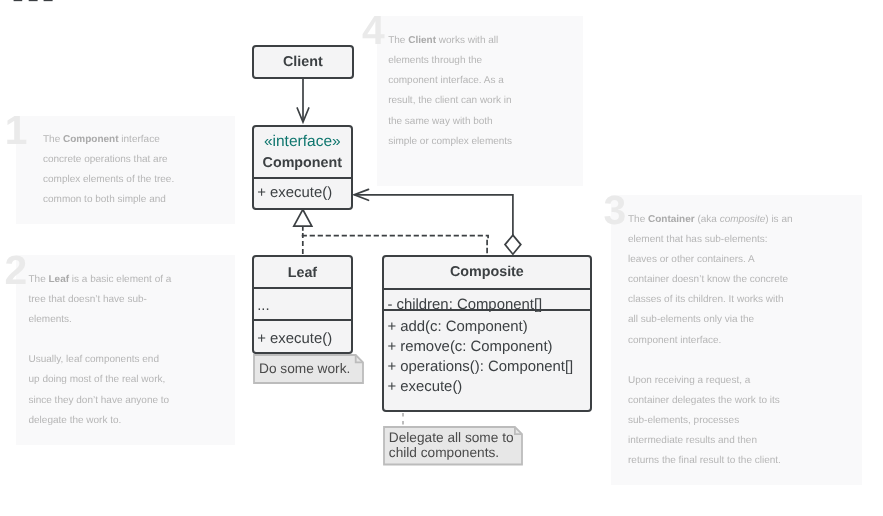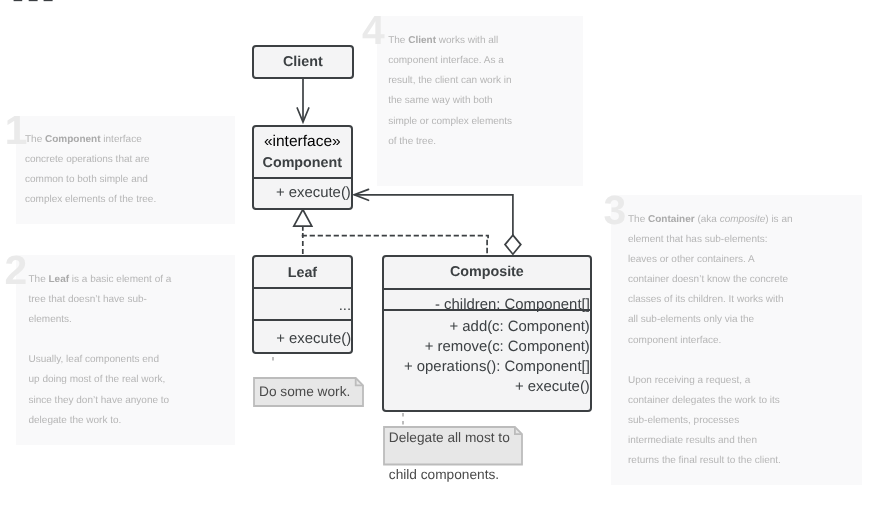--- a/index.html
+++ b/index.html
@@ -16,23 +16,23 @@
   .pnum{position:absolute;font-size:40.8px;font-weight:700;color:#eaeaea;line-height:1;letter-spacing:-0.5px;}
   .ptext{position:absolute;font-size:10px;line-height:20.1px;color:#b6b6b6;font-weight:400;white-space:pre;}
   .ptext .ln{display:block;height:20.1px;}
   .ptext .sp{display:block;height:20.1px;}
   .ptext b{font-weight:700;color:#aaaaaa;}
   .ptext i{font-style:italic;}
 
   
   .uml{position:absolute;border:2.2px solid #3c4043;border-radius:4px;background:#f4f4f5;box-sizing:border-box;overflow:hidden;}
   .uml .sec{box-sizing:border-box;position:relative;}
-  .uml .sec.div{border-top:2.2px solid #3c4043;text-align:right;}
+  .uml .sec.div{border-top:2.2px solid #3c4043;}
   .uml .title{font-weight:700;font-size:14.3px;color:#3c4043;text-align:center;white-space:pre;}
-  .uml .stereo{font-weight:400;font-size:15.5px;color:#000000;text-align:center;white-space:pre;}
+  .uml .stereo{font-weight:400;font-size:15.5px;color:#0f766e;text-align:center;white-space:pre;}
   .uml .row{font-size:14.9px;color:#3c4043;padding-left:3.4px;white-space:pre;}
 
   
   .note{position:absolute;background:transparent;box-sizing:border-box;
         font-size:13.7px;color:#4a4a4a;}
   .note .nbody{position:absolute;left:0;top:0;right:0;bottom:0;}
   .note .ntxt{position:absolute;left:6px;white-space:pre;}
 
   svg.lines{position:absolute;left:0;top:0;width:883px;height:516px;overflow:visible;pointer-events:none;}
 </style>
@@ -42,33 +42,33 @@
 <div id="stage">
 
   <svg class="croptitle" viewBox="0 0 80 4" width="80" height="4">
       <rect x="13.6" y="0" width="8.6" height="1.15" fill="#3b3e42"></rect>
       <rect x="28.7" y="0" width="8.9" height="1.15" fill="#3b3e42"></rect>
       <rect x="43.6" y="0" width="9" height="1.15" fill="#3b3e42"></rect>
     </svg>
 
   <div class="panel" style="left:16.2px;top:116.2px;width:218.5px;height:107.6px;"></div>
   <div class="pnum" style="left:4.8px;top:110.0px;">1</div>
-  <div class="ptext" style="left:25px;top:130px;"><span class="ln">The <b>Component</b> interface</span><span class="ln">concrete operations that are</span><span class="ln">common to both simple and</span><span class="ln">complex elements of the tree.</span></div>
+  <div class="ptext" style="left:43px;top:130px;"><span class="ln">The <b>Component</b> interface</span><span class="ln">concrete operations that are</span><span class="ln">complex elements of the tree.</span><span class="ln">common to both simple and</span></div>
 
   <div class="panel" style="left:16.2px;top:255.3px;width:218.5px;height:189.4px;"></div>
   <div class="pnum" style="left:4.5px;top:250.3px;">2</div>
   <div class="ptext" style="left:28.5px;top:270px;"><span class="ln">The <b>Leaf</b> is a basic element of a</span><span class="ln">tree that doesn’t have sub-</span><span class="ln">elements.</span><span class="sp"></span><span class="ln">Usually, leaf components end</span><span class="ln">up doing most of the real work,</span><span class="ln">since they don’t have anyone to</span><span class="ln">delegate the work to.</span></div>
 
   <div class="panel" style="left:611.3px;top:194.8px;width:250.5px;height:290px;"></div>
   <div class="pnum" style="left:603.5px;top:190.3px;">3</div>
   <div class="ptext" style="left:628px;top:210px;"><span class="ln">The <b>Container</b> (aka <i>composite</i>) is an</span><span class="ln">element that has sub-elements:</span><span class="ln">leaves or other containers. A</span><span class="ln">container doesn’t know the concrete</span><span class="ln">classes of its children. It works with</span><span class="ln">all sub-elements only via the</span><span class="ln">component interface.</span><span class="sp"></span><span class="ln">Upon receiving a request, a</span><span class="ln">container delegates the work to its</span><span class="ln">sub-elements, processes</span><span class="ln">intermediate results and then</span><span class="ln">returns the final result to the client.</span></div>
 
   <div class="panel" style="left:376.8px;top:15.6px;width:206px;height:170.2px;"></div>
   <div class="pnum" style="left:362px;top:10.0px;">4</div>
-  <div class="ptext" style="left:388.2px;top:31.2px;"><span class="ln">The <b>Client</b> works with all</span><span class="ln">component interface. As a</span><span class="ln">result, the client can work in</span><span class="ln">the same way with both</span><span class="ln">simple or complex elements</span><span class="ln">of the tree.</span></div>
+  <div class="ptext" style="left:388.2px;top:31.2px;"><span class="ln">The <b>Client</b> works with all</span><span class="ln">elements through the</span><span class="ln">component interface. As a</span><span class="ln">result, the client can work in</span><span class="ln">the same way with both</span><span class="ln">simple or complex elements</span></div>
 
   <svg class="lines" width="883" height="516" viewBox="0 0 883 516">
     <g>
       <path d="M303 79 L303 121.5" stroke="#3c4043" stroke-width="1.7" fill="none"></path>
       <path d="M297.2 108 L303 122 L308.8 108" stroke="#3c4043" stroke-width="1.7" fill="none" stroke-linecap="round" stroke-linejoin="miter"></path>
     </g>
     <g>
       <path d="M302.8 209.5 L311.8 226.2 L293.8 226.2 Z" fill="#ffffff" stroke="#3c4043" stroke-width="1.7" stroke-linejoin="miter"></path>
       <path d="M302.8 226.2 L302.8 230.8" stroke="#3c4043" stroke-width="1.7" fill="none"></path>
     </g>
@@ -118,37 +118,37 @@
   </div>
 
   <div class="uml" style="left:382px;top:254.6px;width:209.8px;height:157px;">
     <div class="sec" style="height:31.4px;">
       <div class="title" style="line-height:30px;">Composite</div>
     </div>
     <div class="sec div" style="height:21px;">
       <div class="row" style="line-height:30px;">- children: Component[]</div>
     </div>
     <div class="sec div" style="height:89px;padding-top:6px;">
-      <div class="row" style="line-height:20px;margin-left:21px;">+ add(c: Component)</div>
+      <div class="row" style="line-height:20px;">+ add(c: Component)</div>
       <div class="row" style="line-height:20px;">+ remove(c: Component)</div>
       <div class="row" style="line-height:20px;">+ operations(): Component[]</div>
       <div class="row" style="line-height:20px;">+ execute()</div>
     </div>
   </div>
 
-  <div class="note" style="left:253px;top:377px;width:111px;height:30px;text-align:center;">
+  <div class="note" style="left:253px;top:354px;width:111px;height:30px;text-align:center;">
     <svg class="nbody" viewBox="0 0 111 30" width="111" height="30">
       <path d="M1 1 H102.7 L110 8.3 V29 H1 Z" fill="#e7e7e7" stroke="#bcbcbc" stroke-width="1.8" stroke-linejoin="miter"></path>
       <path d="M102.7 1 V8.3 H110" fill="none" stroke="#bcbcbc" stroke-width="1.8" stroke-linejoin="miter"></path>
     </svg>
     <div class="ntxt" style="top:7.2px;line-height:15px;">Do some work.</div>
   </div>
 
   <div class="note" style="left:382.8px;top:426.2px;width:140px;height:39.5px;">
     <svg class="nbody" viewBox="0 0 140 39.5" width="140" height="39.5">
       <path d="M1 1 H131.9 L139 8.2 V38.5 H1 Z" fill="#e7e7e7" stroke="#bcbcbc" stroke-width="1.8" stroke-linejoin="miter"></path>
       <path d="M131.9 1 V8.2 H139" fill="none" stroke="#bcbcbc" stroke-width="1.8" stroke-linejoin="miter"></path>
     </svg>
-    <div class="ntxt" style="top:3.5px;line-height:15px;">Delegate all most to</div>
-    <div class="ntxt" style="top:18.5px;line-height:15px;margin-top:22px;">child components.</div>
+    <div class="ntxt" style="top:3.5px;line-height:15px;">Delegate all some to</div>
+    <div class="ntxt" style="top:18.5px;line-height:15px;">child components.</div>
   </div>
 
 </div>
 
 </body></html>

